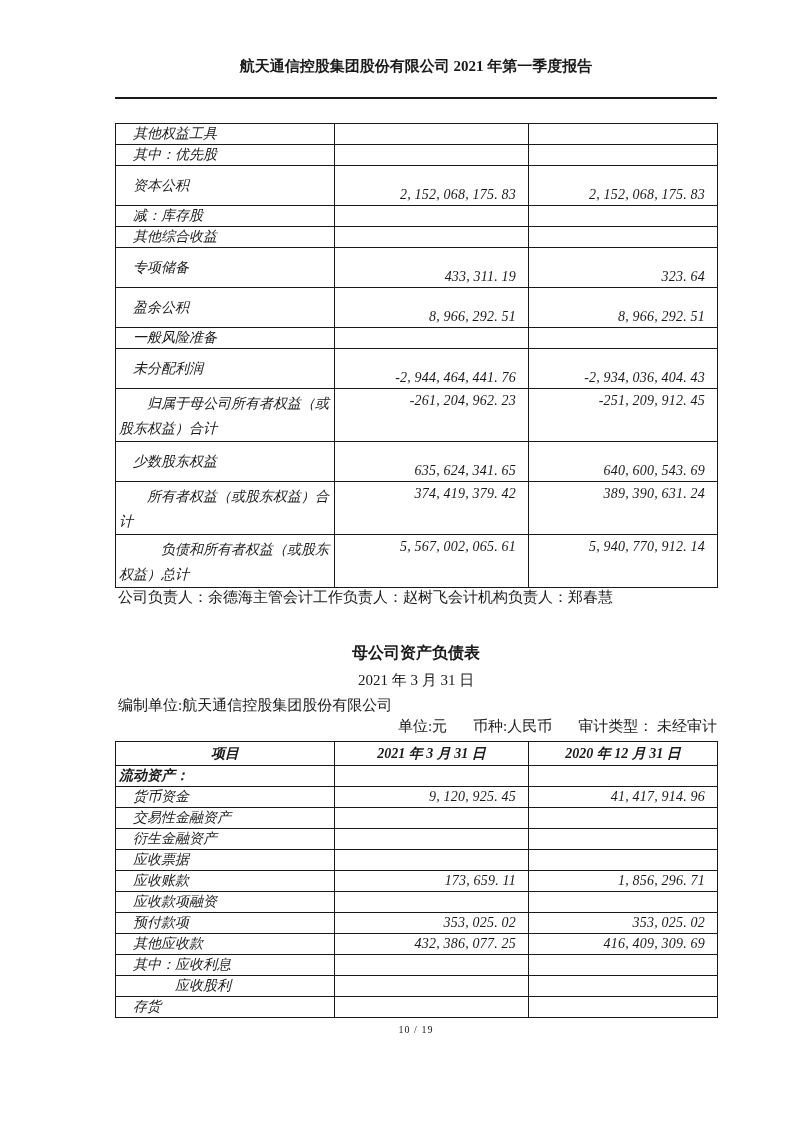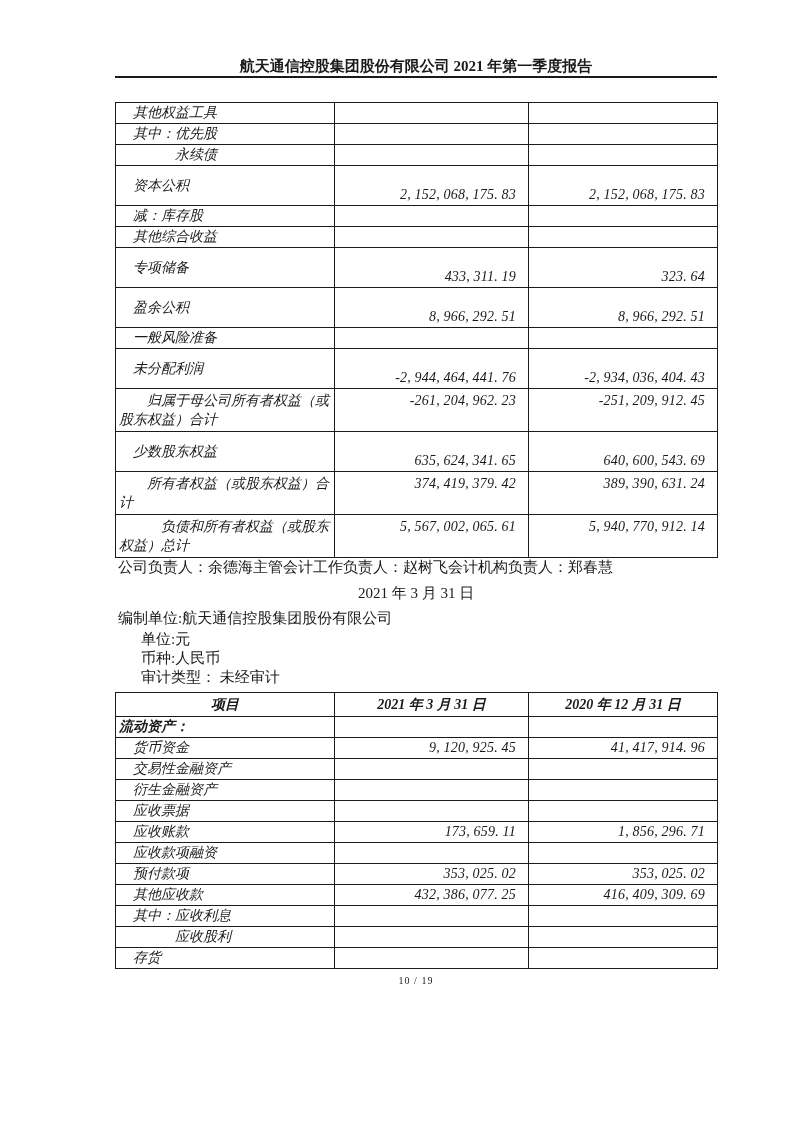--- a/index.html
+++ b/index.html
@@ -12,21 +12,21 @@
   }
   .page { width: 793px; height: 1122px; position: relative; background: #fff; }
   .content { margin-left: 115px; width: 602px; }
 
   
   .doc-header {
     margin-top: 57px;
     text-align: center;
     font-weight: bold;
     font-size: 15px;
-    padding-bottom: 0;
+    padding-bottom: 21px;
     border-bottom: 2px solid #1a1a1a;
   }
 
   
   table {
     border-collapse: collapse;
     table-layout: fixed;
     width: 602px;
     font-size: 14px;
     color: #1a1a1a;
@@ -49,32 +49,32 @@
   .i2 { text-indent: 2em; }
   .i3 { text-indent: 3em; }
   .i4 { text-indent: 4em; }
 
   
   .rn td { height: 20px; vertical-align: middle; }
   .rt td { height: 40px; }
   .rt .lbl { vertical-align: middle; }
   .rt .val { vertical-align: top; padding-top: 19px; }
   .rw td { height: 43px; vertical-align: top; padding-top: 2px; }
-  .rw .lbl { line-height: 19px; }
+  .rw .lbl { line-height: 25px; }
 
   .equity-table { margin-top: 24px; }
 
   .signature { font-size: 15px; padding-left: 3px; }
 
   .stmt-title { margin-top: 36px; text-align: center; font-weight: bold; font-size: 16px; }
   .stmt-date { margin-top: 7px; text-align: center; font-size: 15px; }
   .prepared { margin-top: 6px; font-size: 15px; padding-left: 3px; }
   .unit-line {
     margin-top: 2px; font-size: 15px;
-    display: flex; justify-content: flex-end; flex-direction: column;
+    display: flex; justify-content: flex-end;
   }
   .unit-line span { margin-left: 26px; white-space: pre; }
 
   .balance-table { margin-top: 5px; }
   .balance-table th { height: 24px; font-weight: bold; text-align: center; font-size: 14px; }
   .balance-table td { height: 20px; vertical-align: middle; }
   .bold-label { font-weight: bold; margin-top: 40px; }
 
   .footer { margin-top: 6px; text-align: center; font-size: 10px; letter-spacing: 1px; }
 </style>
@@ -96,25 +96,20 @@
         <tr class="rn">
           <td class="lbl i1">其他权益工具</td>
           <td class="val"></td>
           <td class="val"></td>
         </tr>
         <tr class="rn">
           <td class="lbl i1">其中：优先股</td>
           <td class="val"></td>
           <td class="val"></td>
         </tr>
-        <tr class="rn">
-          <td class="lbl i4">永续债</td>
-          <td class="val"></td>
-          <td class="val"></td>
-        </tr>
         <tr class="rt">
           <td class="lbl i1">资本公积</td>
           <td class="val">2, 152, 068, 175. 83</td>
           <td class="val">2, 152, 068, 175. 83</td>
         </tr>
         <tr class="rn">
           <td class="lbl i1">减：库存股</td>
           <td class="val"></td>
           <td class="val"></td>
         </tr>
@@ -161,20 +156,21 @@
         <tr class="rw">
           <td class="lbl i3">负债和所有者权益（或股东权益）总计</td>
           <td class="val">5, 567, 002, 065. 61</td>
           <td class="val">5, 940, 770, 912. 14</td>
         </tr>
       </tbody>
     </table>
 
     <div class="signature">公司负责人：余德海主管会计工作负责人：赵树飞会计机构负责人：郑春慧</div>
 
+    <div class="stmt-title">母公司资产负债表</div>
     <div class="stmt-date">2021 年 3 月 31 日</div>
     <div class="prepared">编制单位:航天通信控股集团股份有限公司</div>
     <div class="unit-line">
       <span>单位:元</span>
       <span>币种:人民币</span>
       <span>审计类型： 未经审计</span>
     </div>
 
     <table class="balance-table">
       <colgroup>

